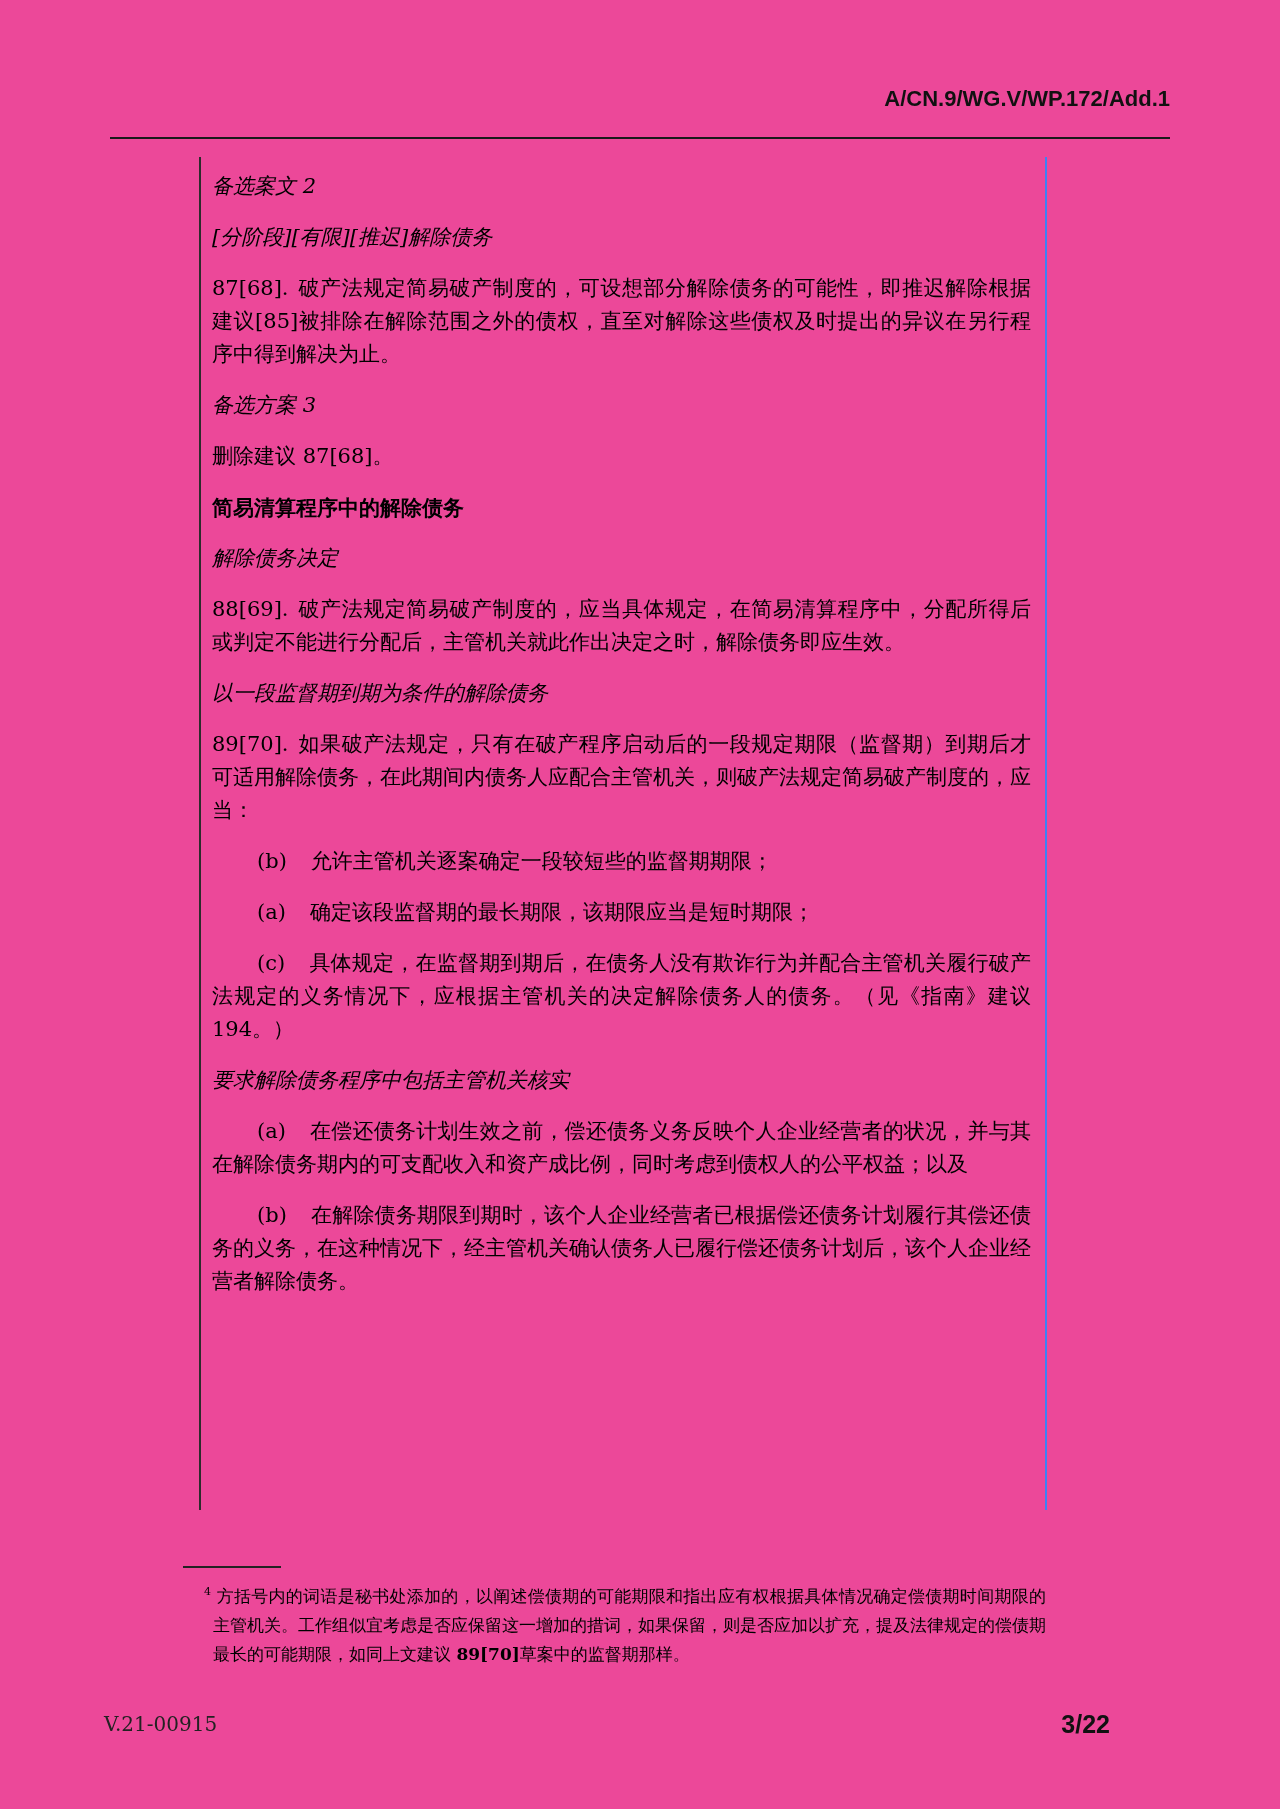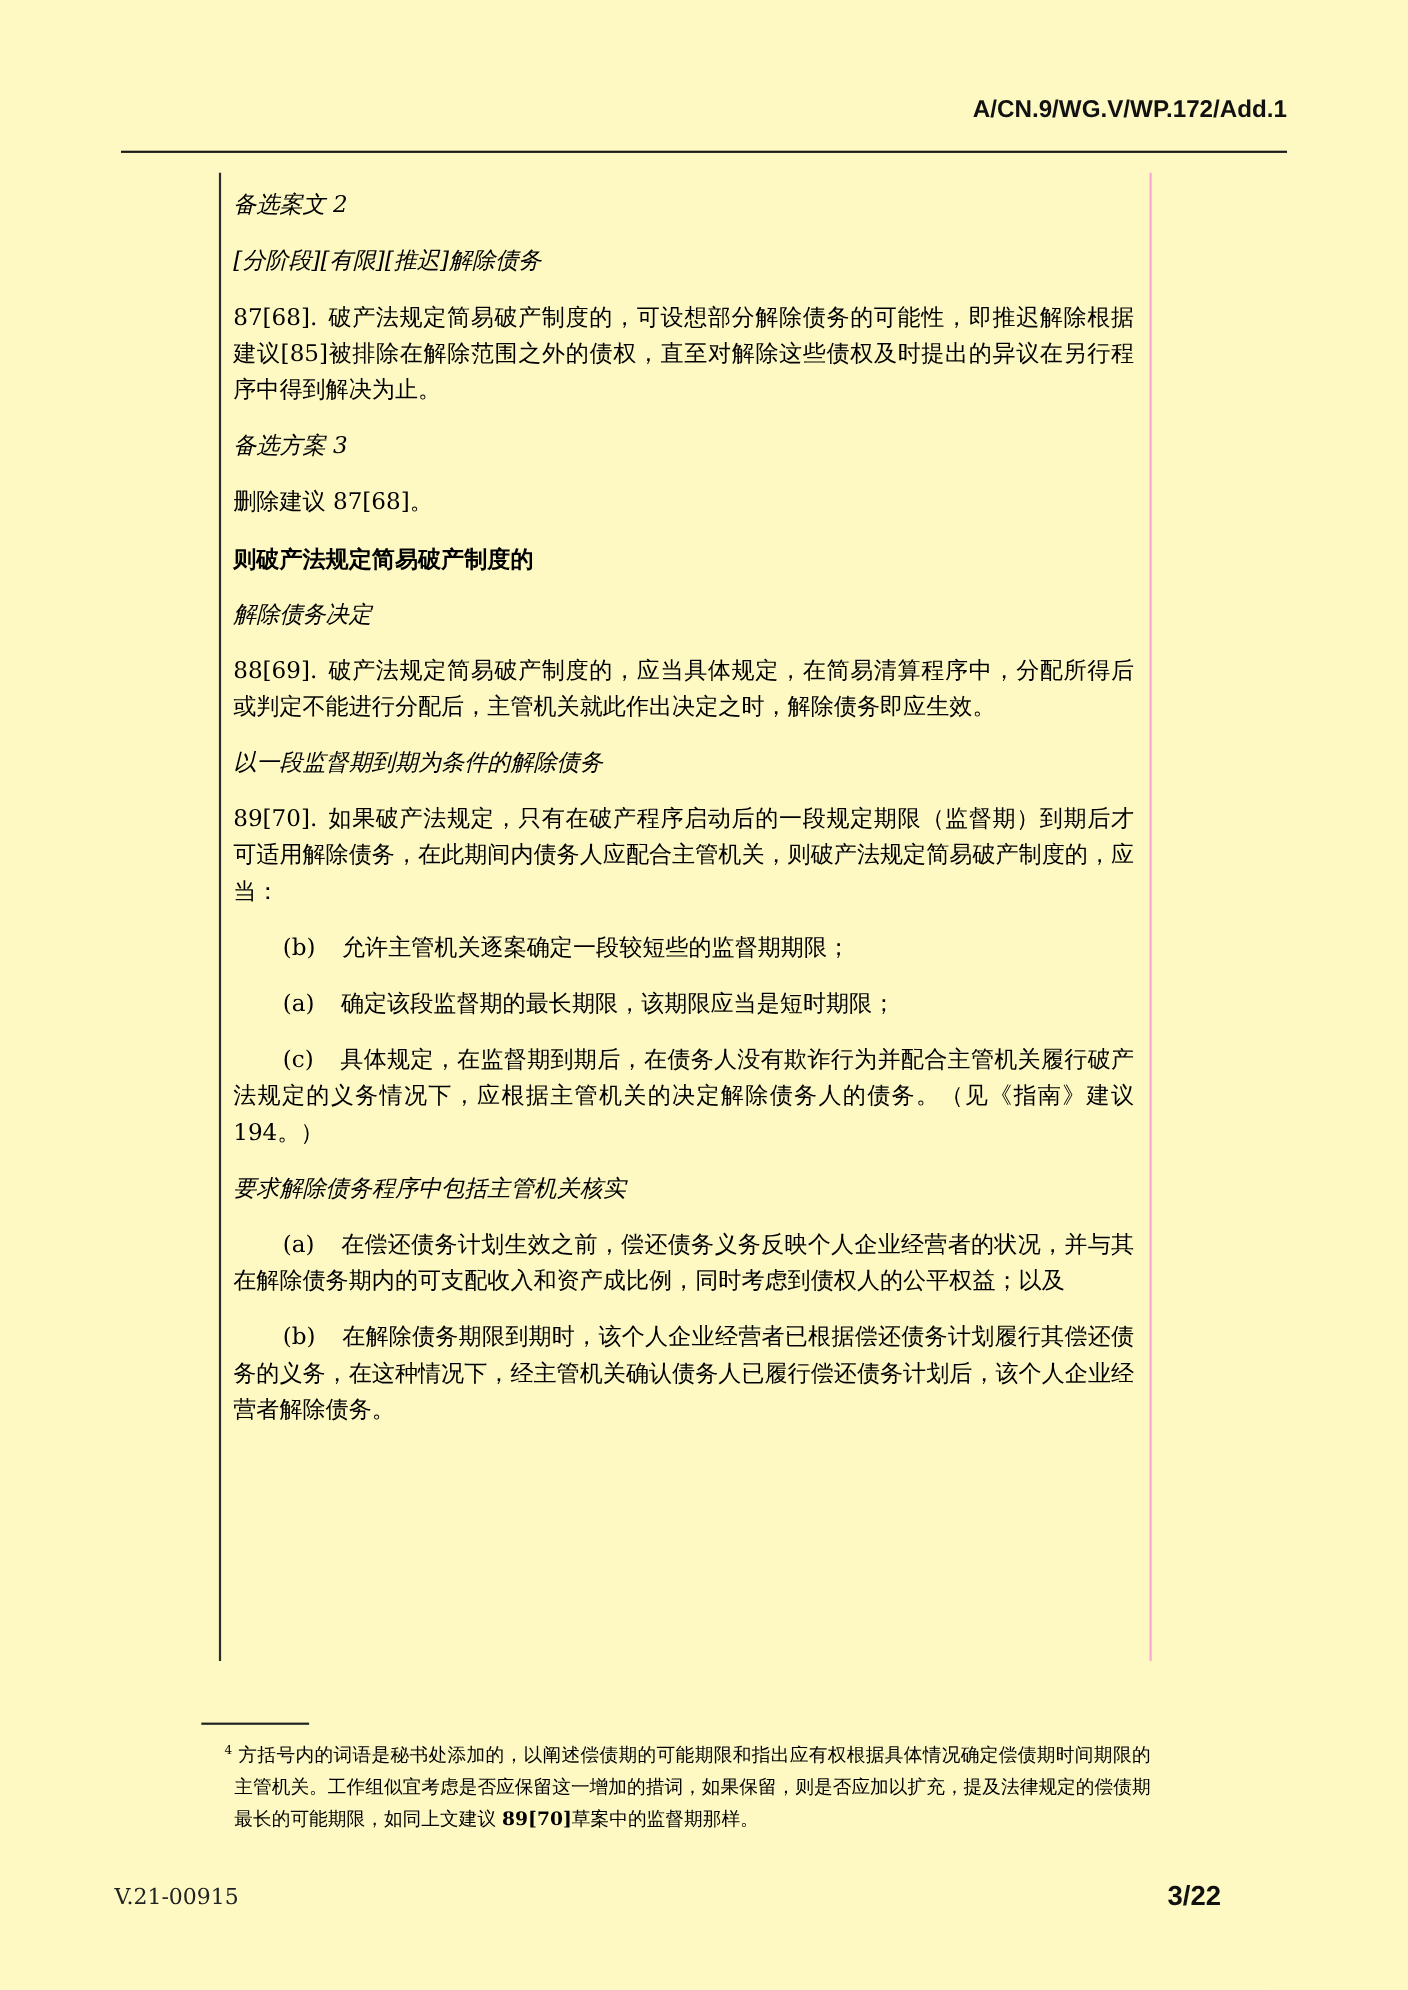--- a/index.html
+++ b/index.html
@@ -1,20 +1,20 @@
 <!DOCTYPE html>
 <html lang="zh"><head>
 <meta charset="utf-8">
 <style>
   html, body { margin: 0; padding: 0; background: #ffffff; }
   .page {
     position: relative;
     width: 1280px;
     height: 1809px;
-    background: #fef9c3;
+    background: #ec4899;
     color: #000;
     font-family: "DejaVu Serif", "Liberation Serif", serif;
     overflow: hidden;
   }
 
   
   .doc-symbol {
     position: absolute;
     top: 86px;
     right: 110px;
@@ -34,21 +34,21 @@
 
   
   .draft-box {
     position: absolute;
     top: 157px;
     left: 199px;
     width: 848px;
     height: 1353px;
     box-sizing: border-box;
     border-left: 2px solid #2c2c2c;
-    border-right: 2px solid #f9a8d4;
+    border-right: 2px solid #3b82f6;
     padding: 13px 14px 0 11px;
   }
   .draft-box p {
     margin: 0 0 18px 0;
     font-size: 21px;
     line-height: 33px;
     text-align: justify;
     text-justify: inter-ideograph;
   }
   .it-heading { font-style: italic; }
@@ -115,21 +115,21 @@
     <p class="it-heading">备选案文 2</p>
 
     <p class="it-heading">[分阶段][有限][推迟]解除债务</p>
 
     <p class="para"><span class="pnum">87[68].</span><span>破产法规定简易破产制度的，可设想部分解除债务的可能性，即推迟解除根据建议[85]被排除在解除范围之外的债权，直至对解除这些债权及时提出的异议在另行程序中得到解决为止。</span></p>
 
     <p class="it-heading">备选方案 3</p>
 
     <p class="para">删除建议 87[68]。</p>
 
-    <p class="sec-title">则破产法规定简易破产制度的</p>
+    <p class="sec-title">简易清算程序中的解除债务</p>
 
     <p class="it-heading">解除债务决定</p>
 
     <p class="para"><span class="pnum">88[69].</span><span>破产法规定简易破产制度的，应当具体规定，在简易清算程序中，分配所得后或判定不能进行分配后，主管机关就此作出决定之时，解除债务即应生效。</span></p>
 
     <p class="it-heading">以一段监督期到期为条件的解除债务</p>
 
     <p class="para"><span class="pnum">89[70].</span><span>如果破产法规定，只有在破产程序启动后的一段规定期限（监督期）到期后才可适用解除债务，在此期间内债务人应配合主管机关，则破产法规定简易破产制度的，应当：</span></p>
 
     <p class="para item"><span class="inum">(b)</span><span>允许主管机关逐案确定一段较短些的监督期期限；</span></p>

